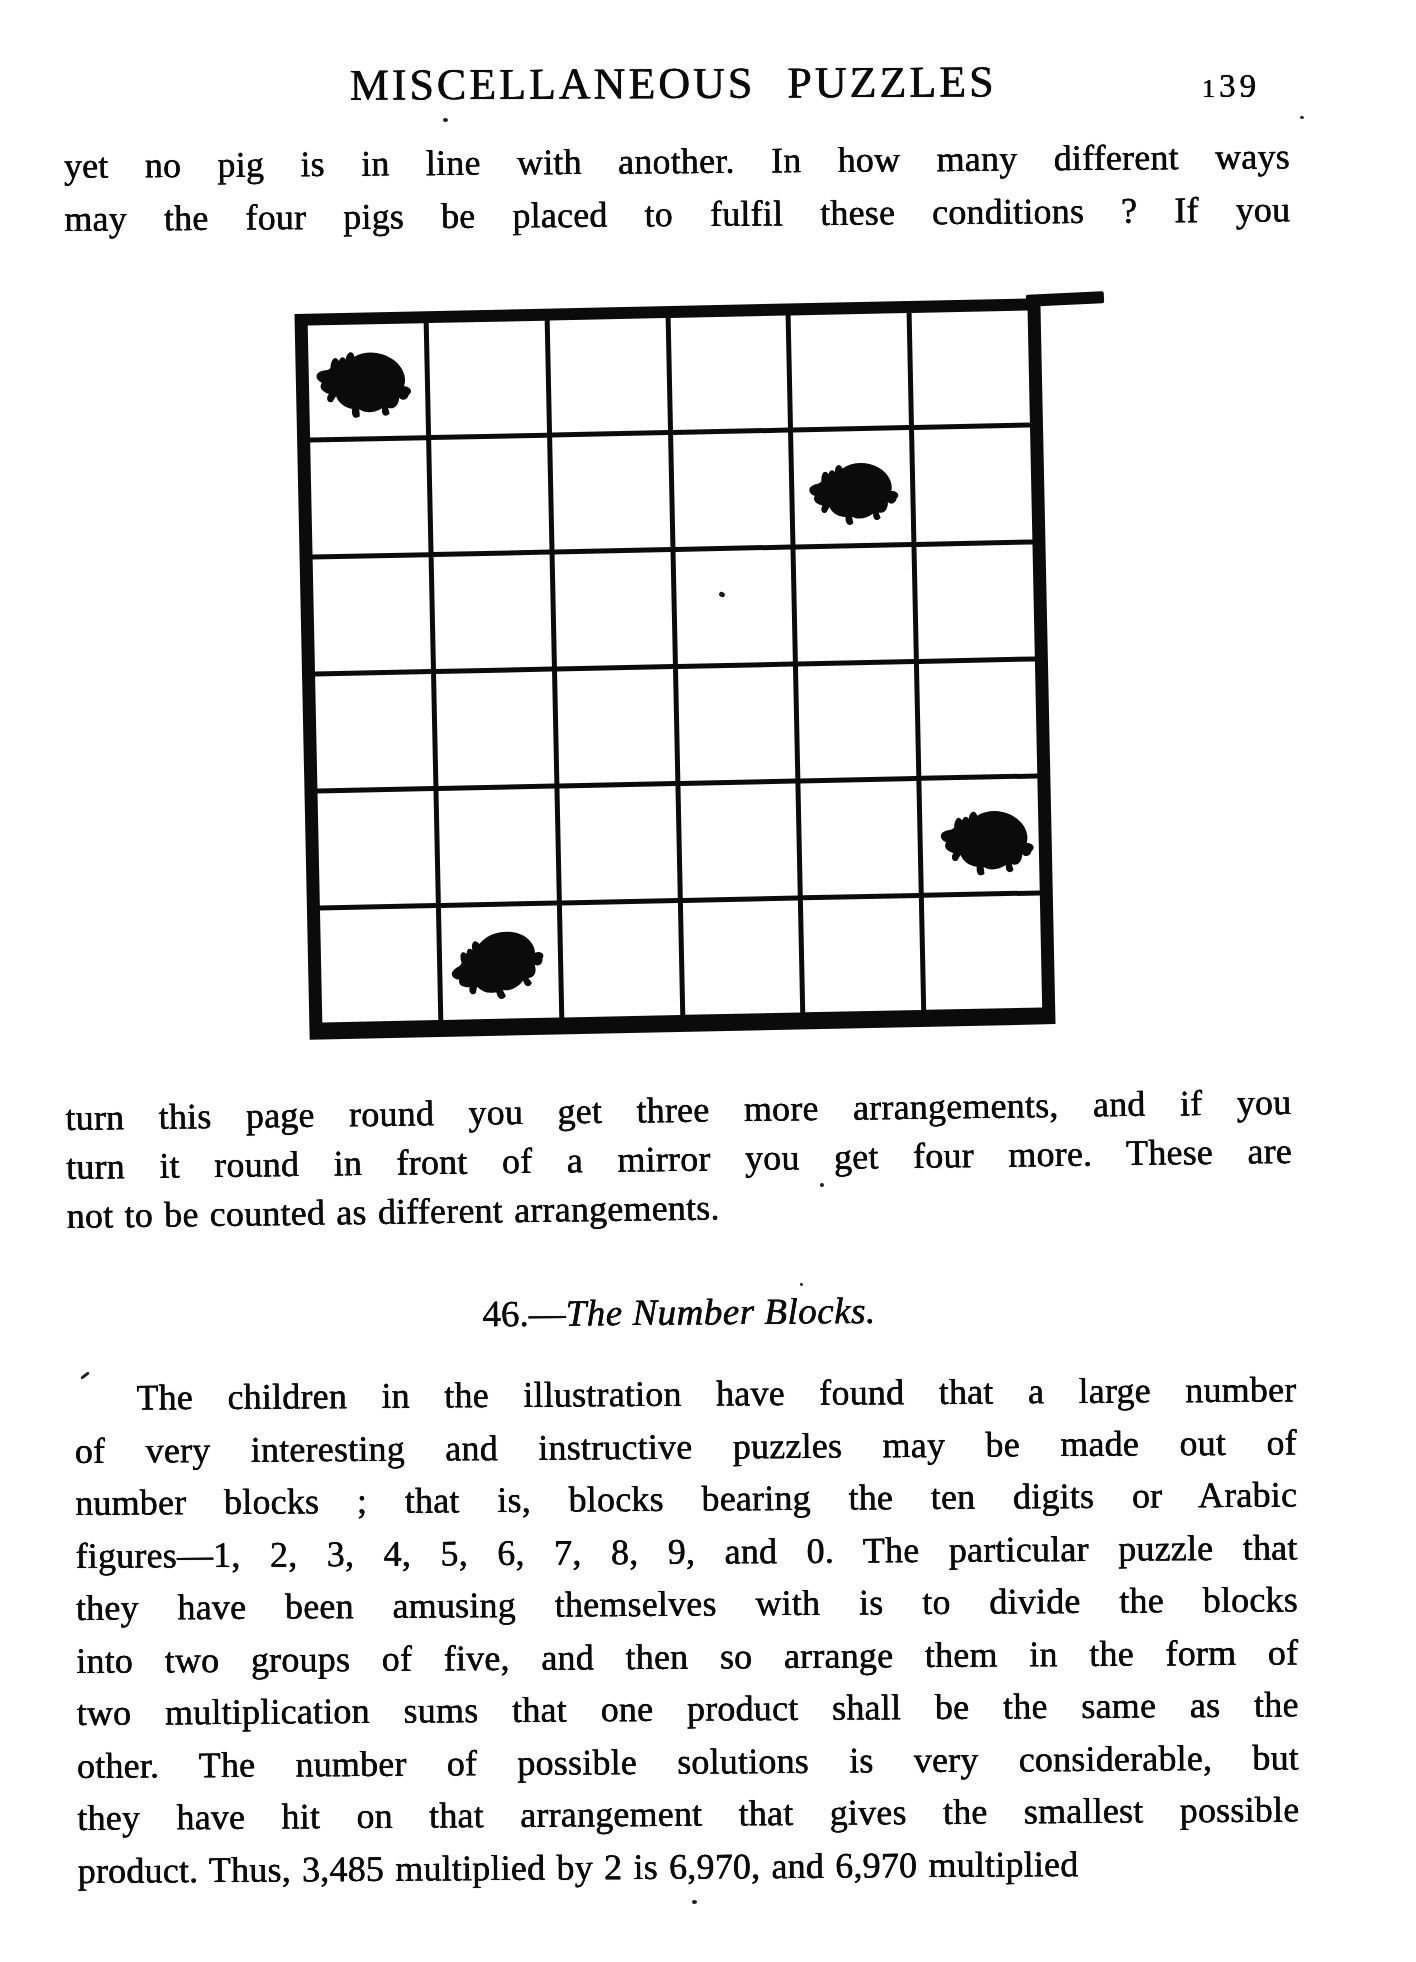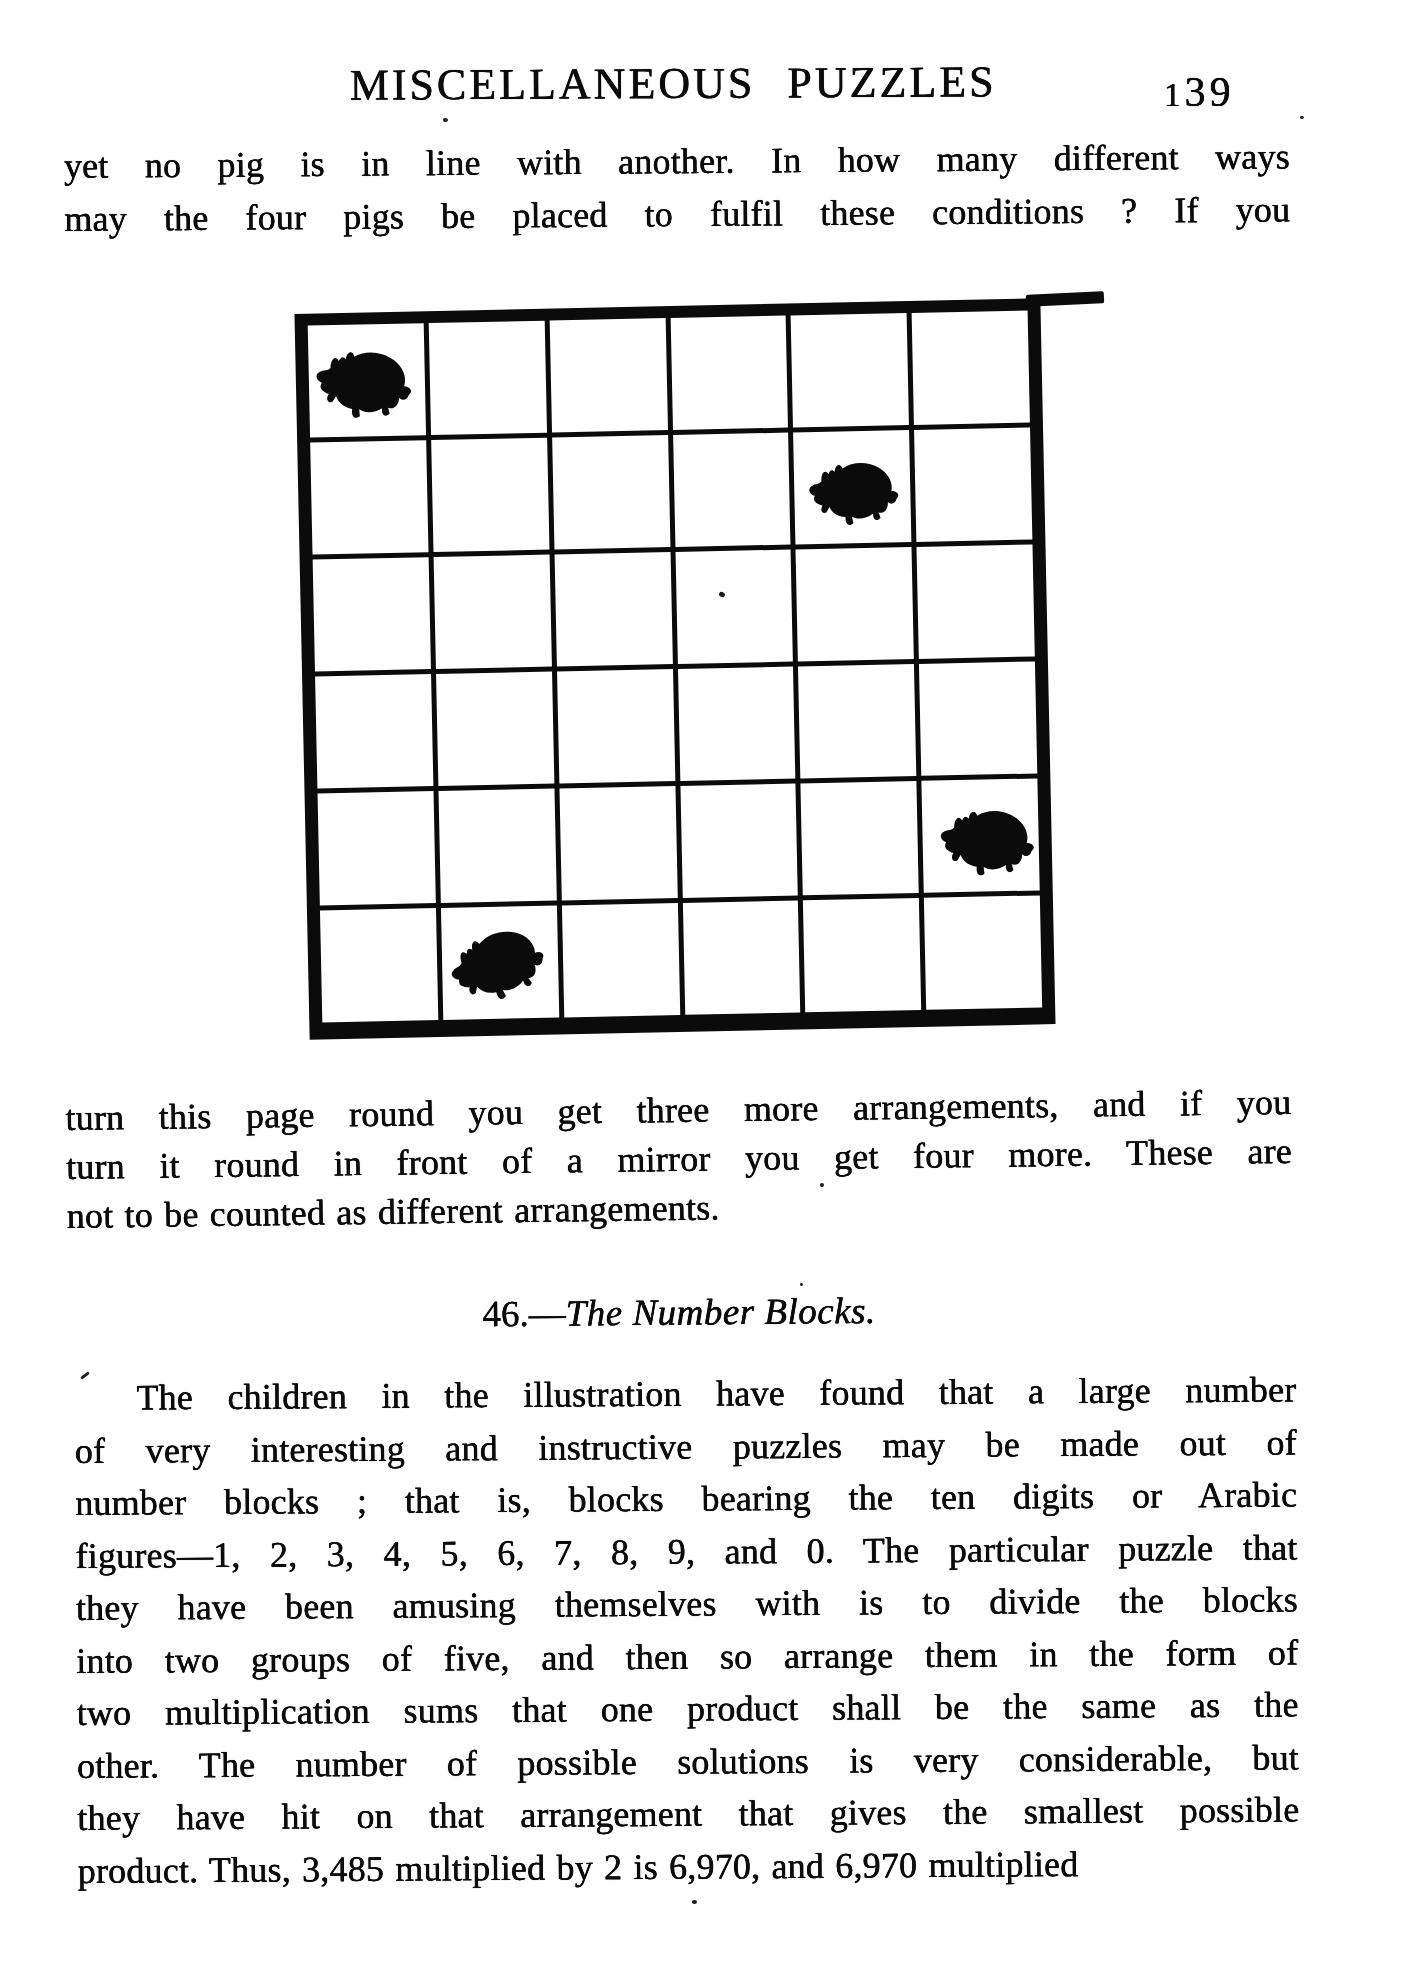--- a/index.html
+++ b/index.html
@@ -18,22 +18,22 @@
   
   .header-title{
     position:absolute;left:-70px;right:0;top:58px;
     text-align:center;
     font-size:44px;letter-spacing:3px;word-spacing:18px;
     transform:rotate(-0.3deg);
     text-shadow:0 0 .8px currentColor,.4px 0 0 currentColor;
     white-space:nowrap;
   }
   .page-number{
-    position:absolute;left:1164px;top:68px;
-    font-size:42px;letter-spacing:4px;
+    position:absolute;left:1202px;top:68px;
+    font-size:33px;letter-spacing:4px;
     text-shadow:0 0 .8px currentColor,.4px 0 0 currentColor;
     text-align:center;
   }
   .page-number::first-letter{font-size:.78em;}
   
   .para{position:absolute;transform-origin:0 50%;}
   .line{
     text-align:justify;text-align-last:justify;
     text-shadow:0 0 .7px currentColor,.35px 0 0 currentColor;
     word-spacing:2px;letter-spacing:.2px;

